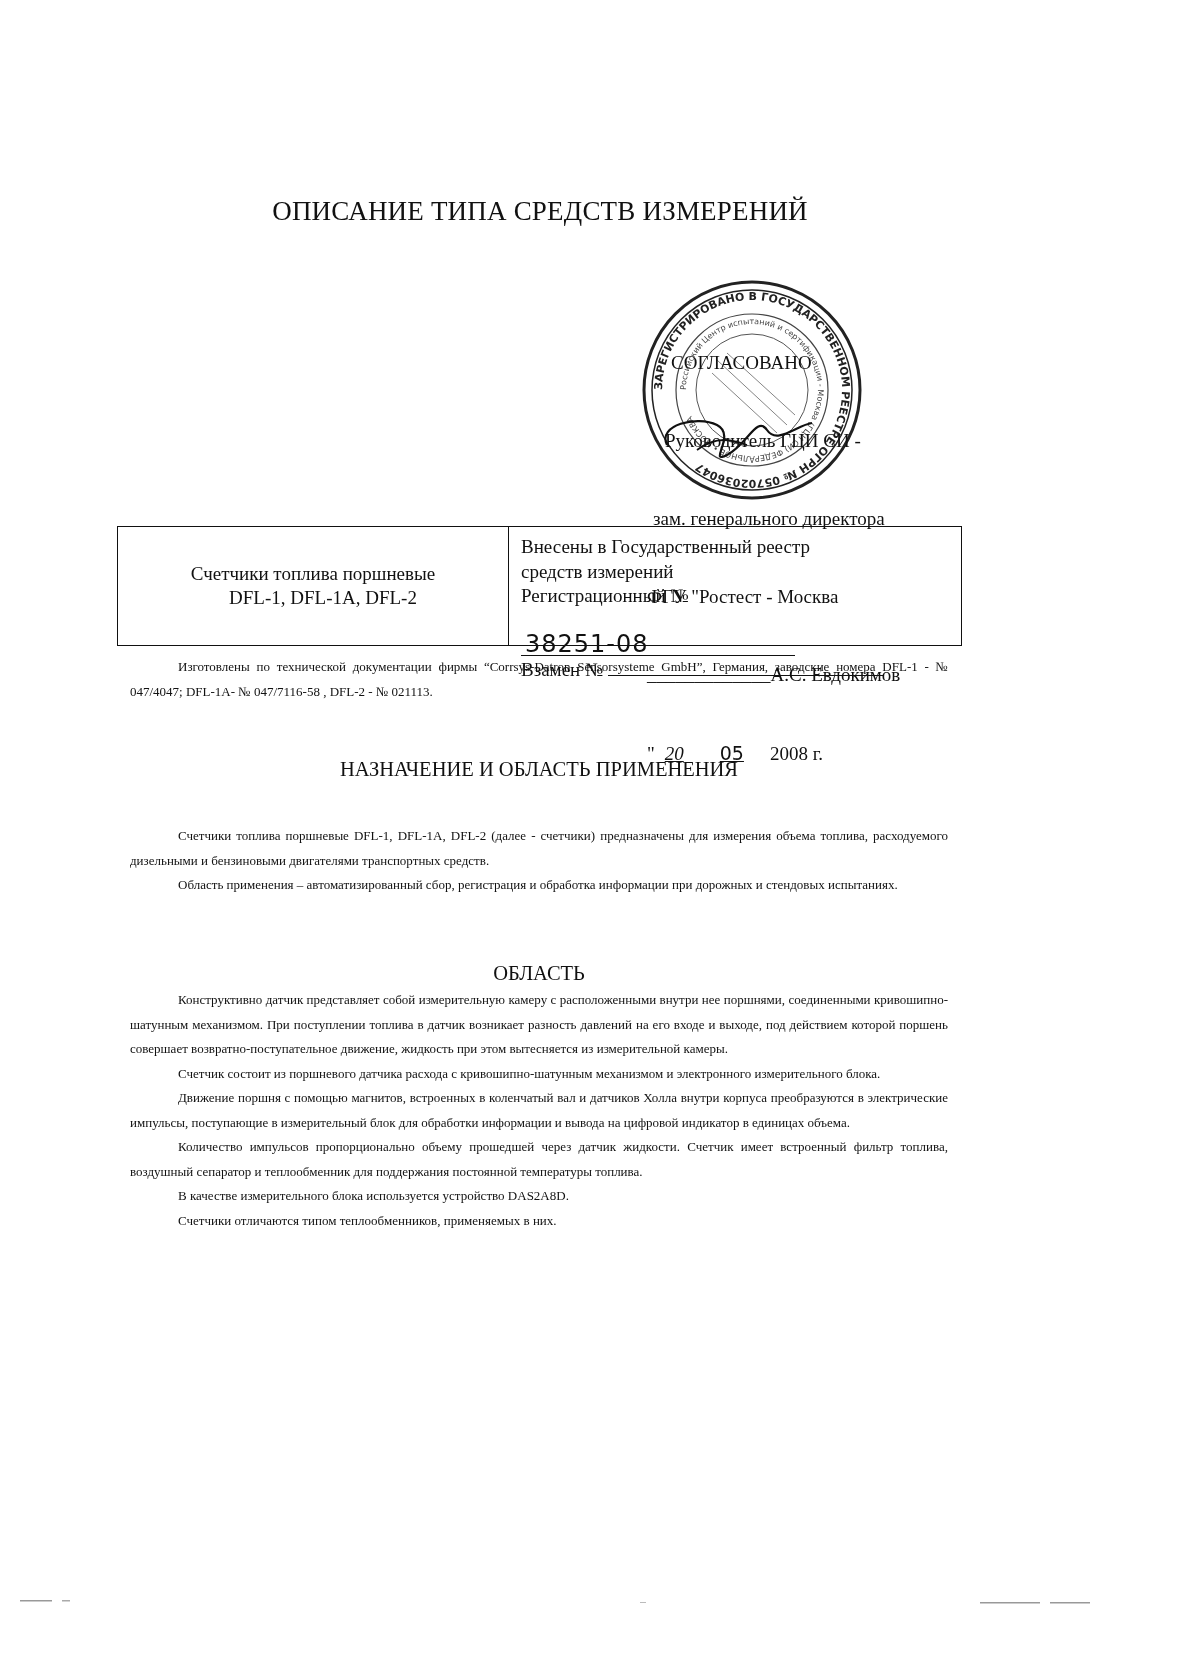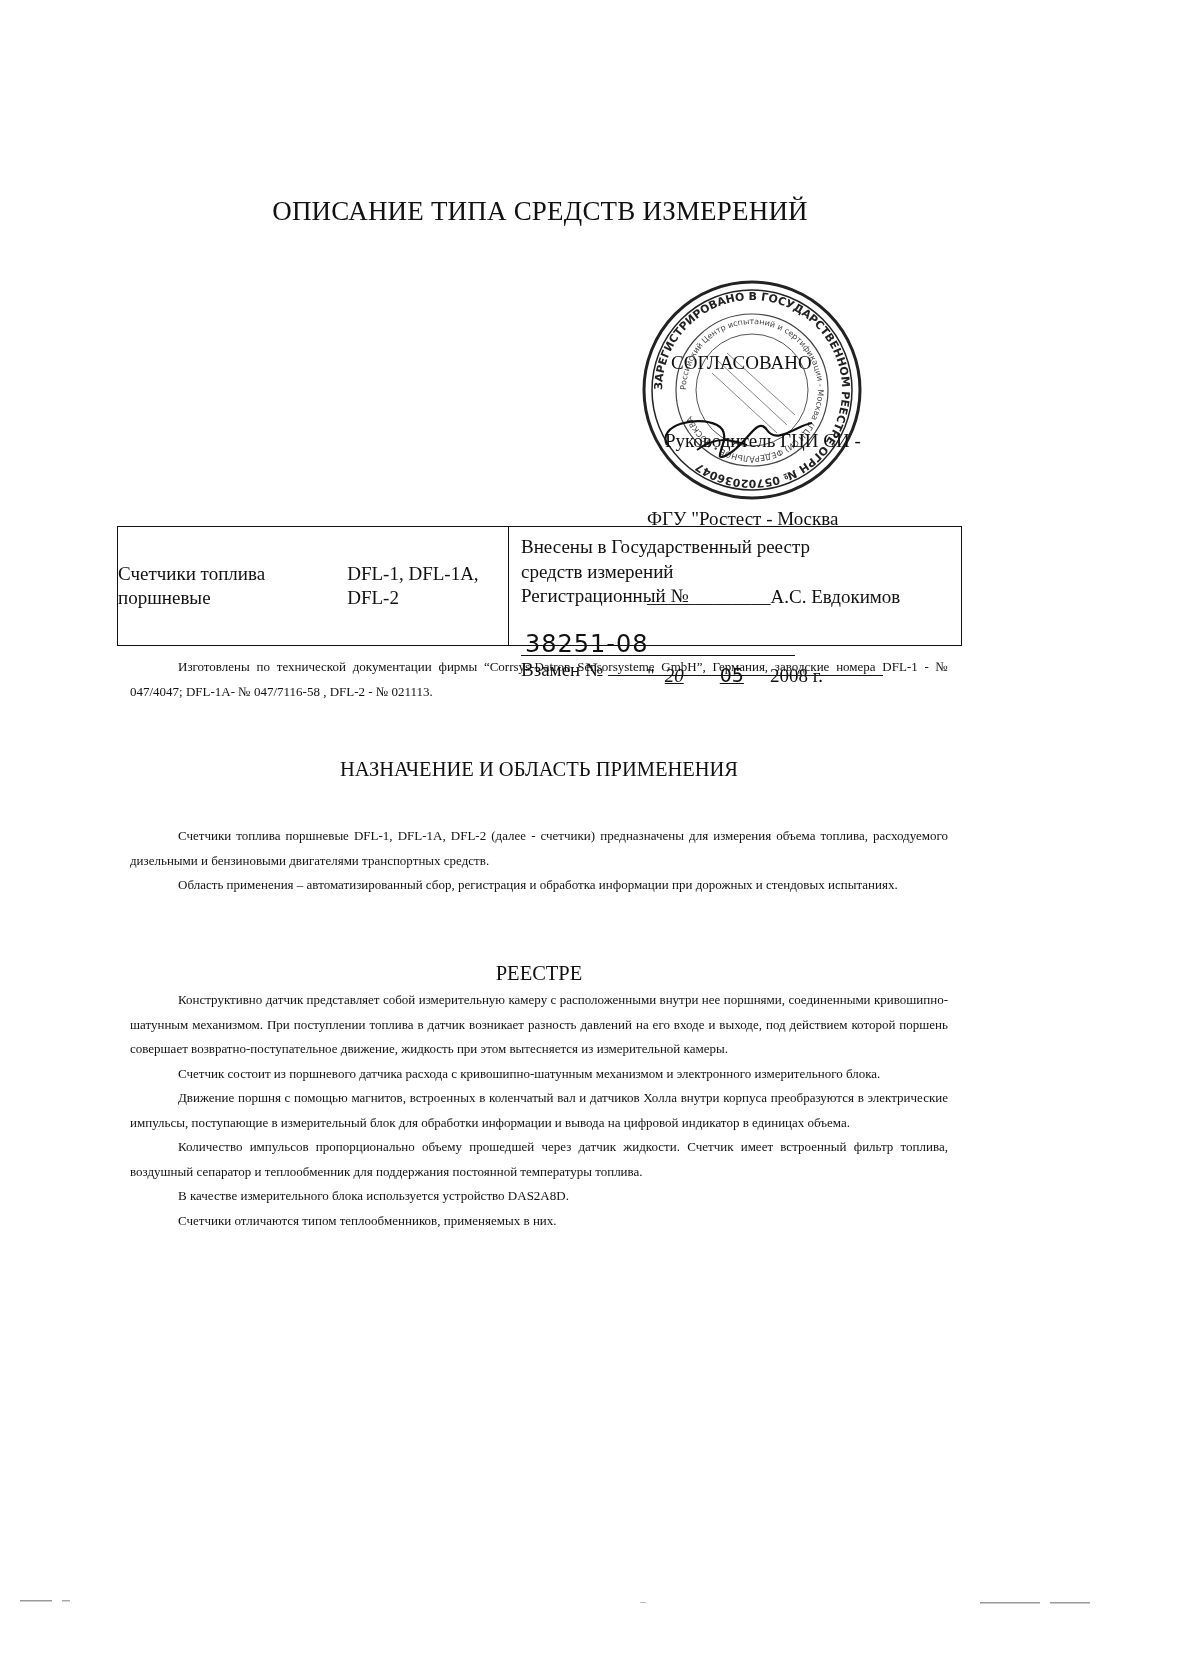--- a/index.html
+++ b/index.html
@@ -4,21 +4,21 @@
 <style>
   html, body { margin: 0; padding: 0; background: #ffffff; }
   body { width: 1187px; height: 1656px; position: relative; overflow: hidden;
          font-family: "Liberation Serif", "DejaVu Serif", serif; color: #111; }
   .abs { position: absolute; }
   .title { left: 0; width: 1080px; top: 196px; text-align: center; font-size: 27px; letter-spacing: 0.2px; }
   .approval { left: 665px; top: 300px; width: 300px; font-size: 19px; line-height: 30px; }
   .approval div { white-space: nowrap; margin-top: 48px; }
   .stamp { left: 637px; top: 275px; width: 230px; height: 230px; }
   .reg-table { left: 117px; top: 526px; width: 843px; height: 118px; border: 1.5px solid #111; display: flex; }
-  .reg-left { width: 390px; border-right: 1.5px solid #111; display: flex; flex-direction: row; justify-content: center; align-items: center; font-size: 19px; line-height: 24px; }
+  .reg-left { width: 390px; border-right: 1.5px solid #111; display: flex; flex-direction: column; justify-content: center; align-items: center; font-size: 19px; line-height: 24px; }
   .reg-left .l2 { padding-left: 20px; }
   .reg-right { flex: 1; padding: 8px 0 0 12px; font-size: 19px; line-height: 24.5px; }
   .hand { font-family: "DejaVu Sans", sans-serif; font-size: 24px; letter-spacing: 1px; display: inline-block; border-bottom: 1.5px solid #111; width: 270px; padding-left: 4px; line-height: 22px; margin-top: 24px; }
   .blank { display: inline-block; border-bottom: 1.5px solid #111; width: 275px; height: 16px; vertical-align: baseline; }
   .text { left: 130px; width: 818px; font-size: 13px; line-height: 24.5px; text-align: justify; }
   .text p { margin: 0; text-indent: 48px; }
   .heading { left: 130px; width: 818px; text-align: center; font-size: 20.5px; }
   .scan-specks { left: 0; top: 1596px; width: 1187px; height: 10px; }
 </style>
 </head>
@@ -49,20 +49,21 @@
       <line x1="75" y1="98" x2="140" y2="158"></line>
     </g>
 
     <path d="M30,170 C20,150 60,140 80,150 C100,160 70,190 90,180 C110,170 120,140 130,155 C140,170 160,150 175,148" fill="none" stroke="#111" stroke-width="2.2"></path>
     <path d="M60,175 C80,160 95,165 110,170" fill="none" stroke="#111" stroke-width="1.8"></path>
   </svg>
 
   <div class="abs approval">
     <div style="padding-left:6px;">СОГЛАСОВАНО</div>
     <div>Руководитель ГЦИ СИ -</div>
+    <div style="margin-left:-12px;">зам. генерального директора</div>
     <div style="margin-left:-18px;">ФГУ "Ростест - Москва</div>
     <div style="margin-left:-18px;">_____________А.С. Евдокимов</div>
     <div style="margin-left:-18px;">
       <span>"</span><span style="font-family:Liberation Serif, serif;font-style:italic;text-decoration:underline;padding:0 10px;text-align:right;">20</span><span style="font-family:'DejaVu Sans',sans-serif;text-decoration:underline;padding:0 26px;">05</span><span>2008 г.</span>
     </div>
   </div>
 
   <div class="abs reg-table">
     <div class="reg-left">
       <div>Счетчики топлива поршневые</div>
@@ -86,21 +87,21 @@
     <p>Изготовлены по технической документации фирмы “Corrsys-Datron Sensorsysteme GmbH”, Германия, заводские номера DFL-1 - № 047/4047; DFL-1A- № 047/7116-58 , DFL-2 - № 021113.</p>
   </div>
 
   <div class="abs heading" style="top:758px;">НАЗНАЧЕНИЕ И ОБЛАСТЬ ПРИМЕНЕНИЯ</div>
 
   <div class="abs text" style="top:824px;">
     <p>Счетчики топлива поршневые DFL-1, DFL-1A, DFL-2 (далее - счетчики) предназначены для измерения объема топлива, расходуемого дизельными и бензиновыми двигателями транспортных средств.</p>
     <p>Область применения – автоматизированный сбор, регистрация и обработка информации при дорожных и стендовых испытаниях.</p>
   </div>
 
-  <div class="abs heading" style="top:962px;">РЕЕСТРЕ</div>
+  <div class="abs heading" style="top:962px;">ОБЛАСТЬ</div>
 
   <div class="abs text" style="top:988px;">
     <p>Конструктивно датчик представляет собой измерительную камеру с расположенными внутри нее поршнями, соединенными кривошипно-шатунным механизмом. При поступлении топлива в датчик возникает разность давлений на его входе и выходе, под действием которой поршень совершает возвратно-поступательное движение, жидкость при этом вытесняется из измерительной камеры.</p>
     <p>Счетчик состоит из поршневого датчика расхода с кривошипно-шатунным механизмом и электронного измерительного блока.</p>
     <p>Движение поршня с помощью магнитов, встроенных в коленчатый вал и датчиков Холла внутри корпуса преобразуются в электрические импульсы, поступающие в измерительный блок для обработки информации и вывода на цифровой индикатор в единицах объема.</p>
     <p>Количество импульсов пропорционально объему прошедшей через датчик жидкости. Счетчик имеет встроенный фильтр топлива, воздушный сепаратор и теплообменник для поддержания постоянной температуры топлива.</p>
     <p>В качестве измерительного блока используется устройство DAS2A8D.</p>
     <p>Счетчики отличаются типом теплообменников, применяемых в них.</p>
   </div>
 

